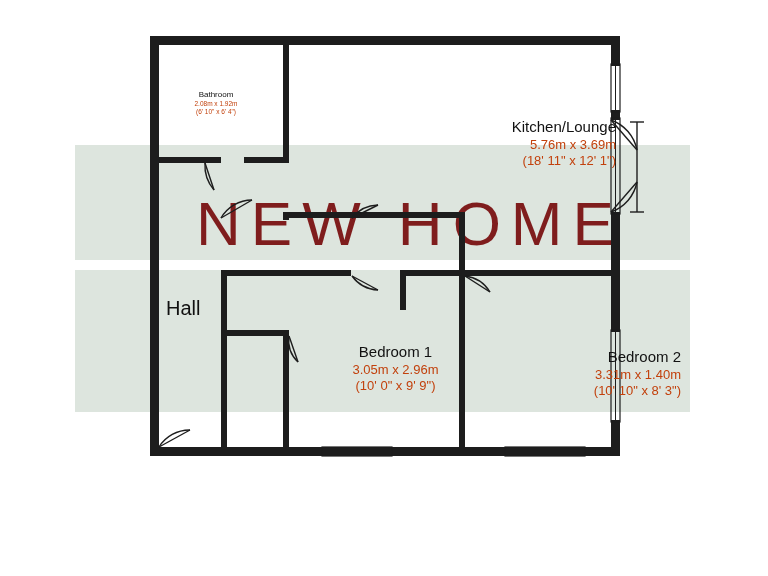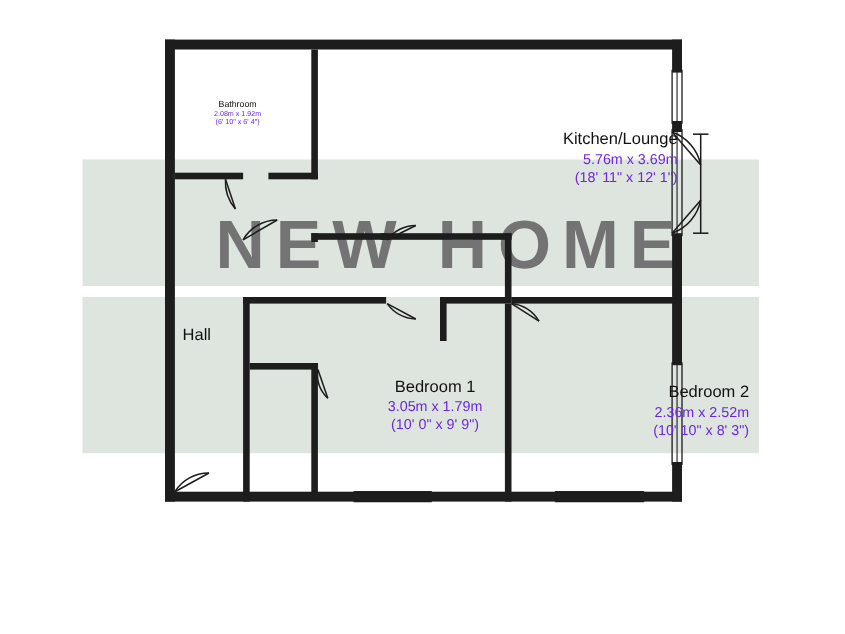--- a/index.html
+++ b/index.html
@@ -33,23 +33,23 @@
     height: 115px;
   }
   #band-bottom {
     left: 75px;
     top: 270px;
     width: 615px;
     height: 142px;
   }
   .watermark {
     position: absolute;
-    color: #737373;
+    color: #7f1d1d;
     font-family: "Liberation Sans", sans-serif;
-    font-weight: 700;
+    font-weight: 400;
     letter-spacing: 10px;
     user-select: none;
   }
   #wm-new-home {
     left: 196px;
     top: 188px;
     font-size: 62px;
   }
   #wm-agents {
     left: 290px;
@@ -71,21 +71,21 @@
   }
   .roomlabel .name {
     display: block;
     font-size: 15px;
     font-weight: 400;
     color: #111;
   }
   .roomlabel .dim {
     display: block;
     font-size: 13px;
-    color: #6d28d9;
+    color: #c2410c;
   }
   .roomlabel.small .name {
     font-size: 8px;
   }
   .roomlabel.small .dim {
     font-size: 6.5px;
   }
   #label-kitchen {
     left: 300px;
     top: 118px;
@@ -103,21 +103,21 @@
     width: 215px;
     text-align: right;
   }
   #label-hall {
     left: 150px;
     top: 296px;
     width: 100px;
     text-align: left;
   }
   #label-hall .name {
-    font-size: 15px;
+    font-size: 20px;
   }
   #label-bathroom {
     left: 150px;
     top: 90px;
     width: 100px;
   }
   #label-ensuite {
     left: 212px;
     top: 353px;
     width: 100px;
@@ -242,27 +242,27 @@
   </svg>
 
   <div class="roomlabel" id="label-kitchen">
     <span class="name">Kitchen/Lounge</span>
     <span class="dim">5.76m x 3.69m</span>
     <span class="dim">(18' 11" x 12' 1")</span>
   </div>
 
   <div class="roomlabel" id="label-bed1">
     <span class="name">Bedroom 1</span>
-    <span class="dim">3.05m x 1.79m</span>
+    <span class="dim">3.05m x 2.96m</span>
     <span class="dim">(10' 0" x 9' 9")</span>
   </div>
 
   <div class="roomlabel" id="label-bed2">
     <span class="name">Bedroom 2</span>
-    <span class="dim">2.36m x 2.52m</span>
+    <span class="dim">3.31m x 1.40m</span>
     <span class="dim">(10' 10" x 8' 3")</span>
   </div>
 
   <div class="roomlabel small" id="label-bathroom">
     <span class="name">Bathroom</span>
     <span class="dim">2.08m x 1.92m</span>
     <span class="dim">(6' 10" x 6' 4")</span>
   </div>
 
 

